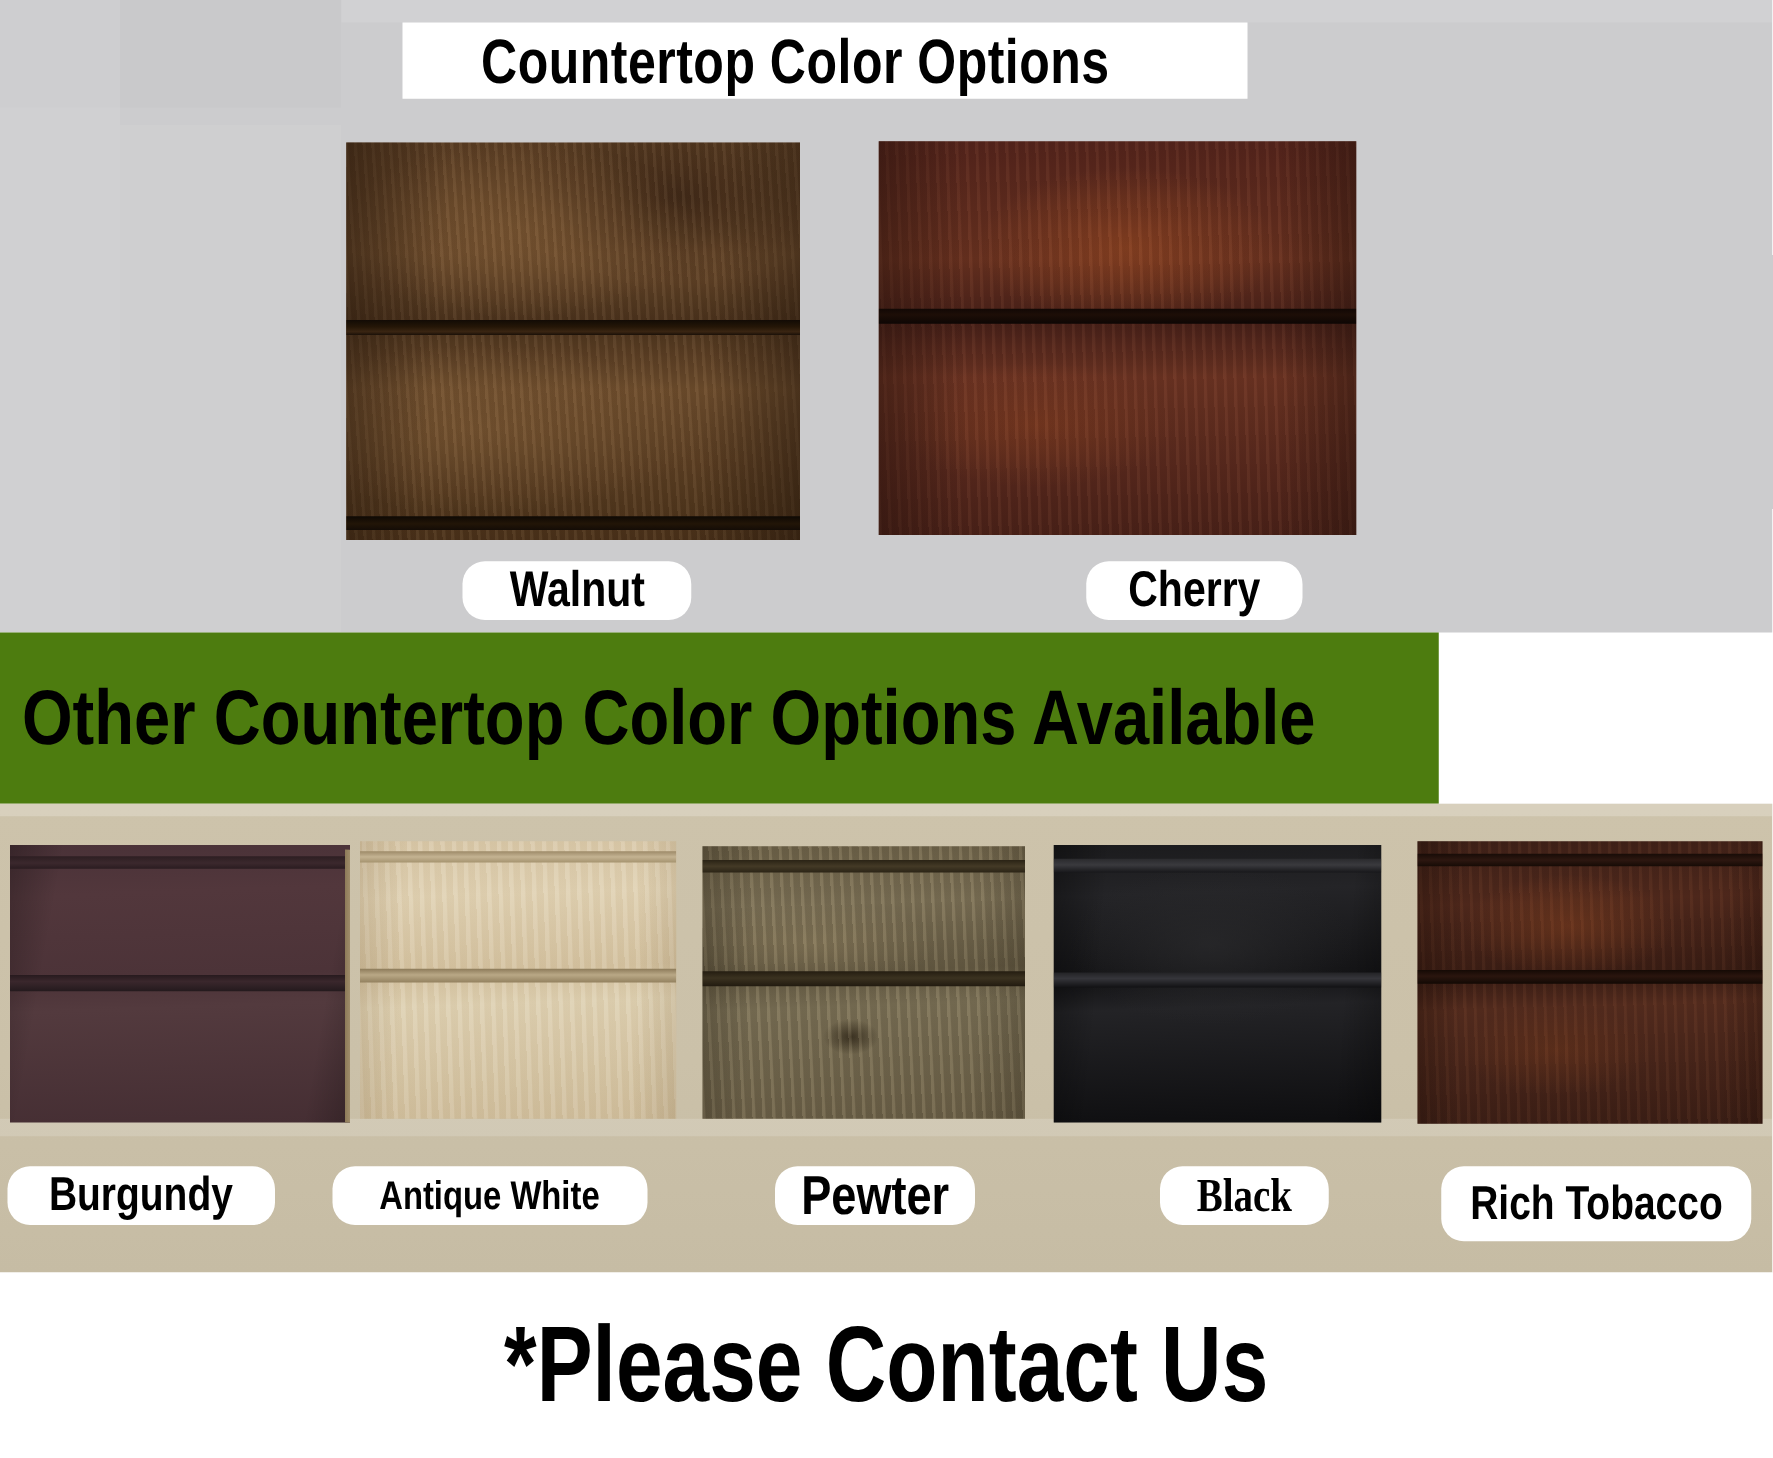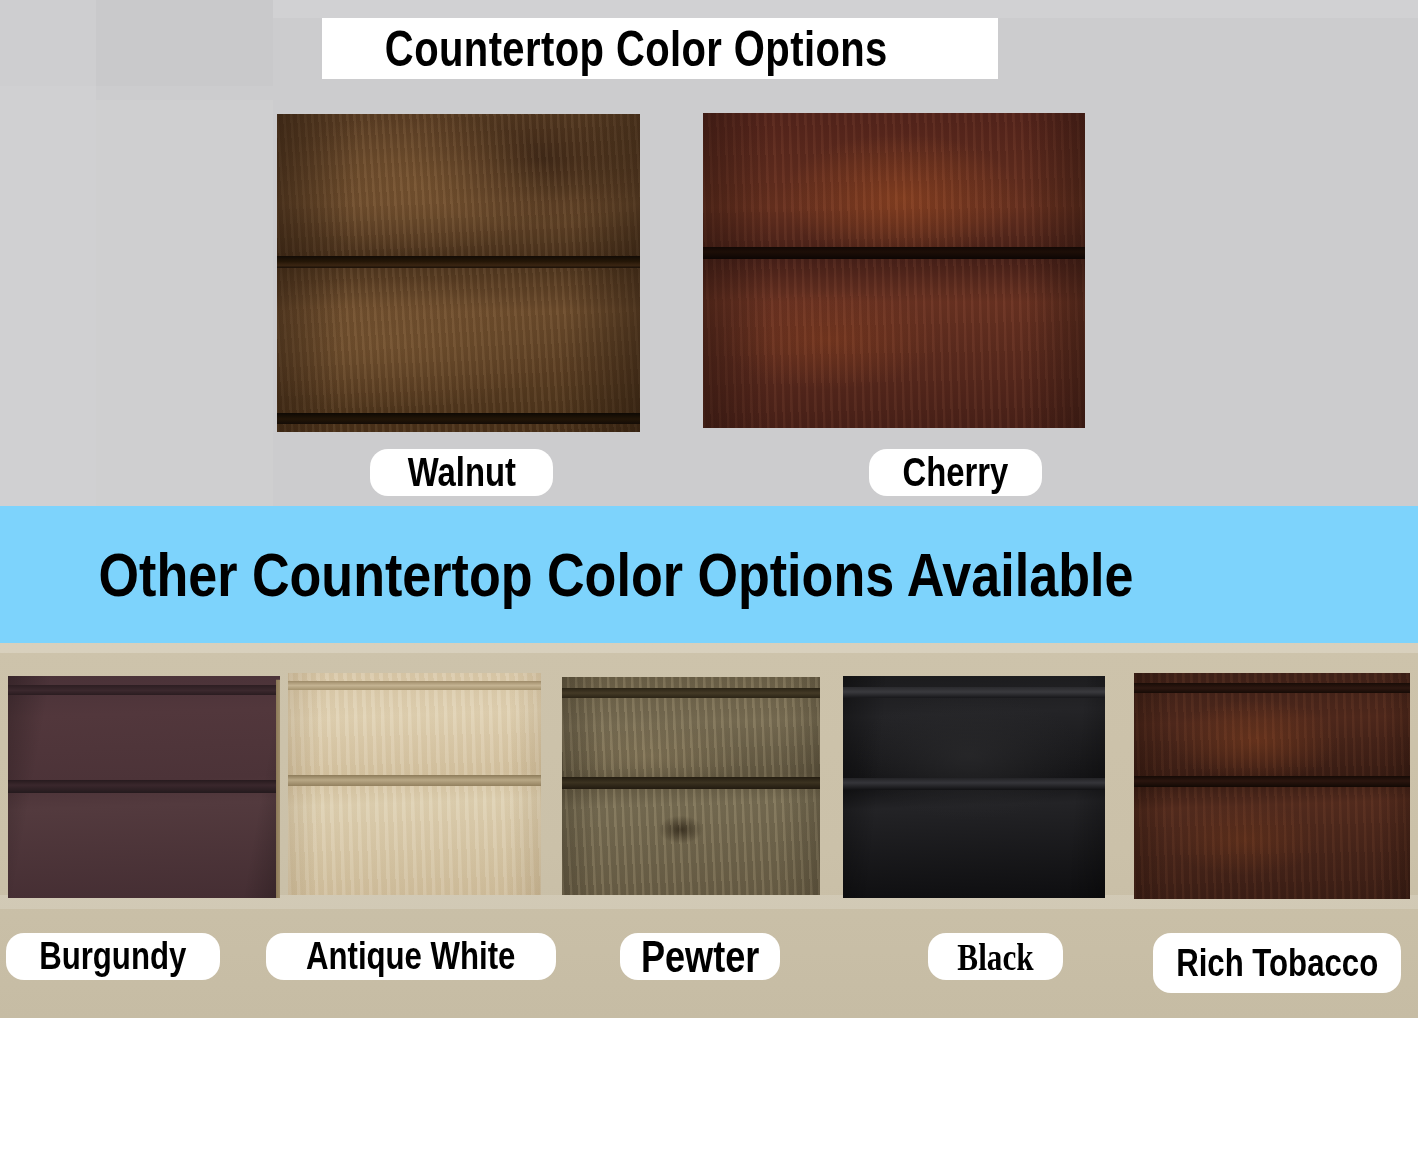--- a/index.html
+++ b/index.html
@@ -122,23 +122,23 @@
     transform-origin: center center;
   }
 
   .lbl-walnut { left: 370px; top: 449px; width: 183px; height: 47px; font-size: 40px; }
   .lbl-cherry { left: 821px; top: 449px; width: 173px; height: 47px; font-size: 40px; margin-left: 48px; }
 
   
   .section-mid {
     position: absolute;
     left: 0; top: 506px;
-    width: 1418px; height: 137px;
-    background: #7dd3fc;
-    display: flex; align-items: center; justify-content: flex-start;
+    width: 1151px; height: 137px;
+    background: #4d7c0f;
+    display: flex; align-items: center; justify-content: flex-end;
   }
   .section-mid .subheading {
     font-family: "Liberation Sans", sans-serif;
     font-weight: 700;
     font-size: 62px;
     line-height: 62px;
     color: #000000;
     white-space: nowrap;
     transform: scaleX(0.84);
     transform-origin: center center;
@@ -229,21 +229,21 @@
         rgba(0,0,0,.05) 3px, rgba(0,0,0,.05) 8px),
       radial-gradient(ellipse 44% 26% at 44% 30%, rgba(130,64,32,.55) 0%, rgba(0,0,0,0) 70%),
       radial-gradient(ellipse 38% 22% at 40% 74%, rgba(118,58,28,.42) 0%, rgba(0,0,0,0) 72%),
       linear-gradient(178deg, #3f2118 0%, #51291c 22%, #3a1d14 47%, #552c1e 58%, #3b1e15 100%);
   }
   .richtobacco .gtop { top: 4.5%; height: 10px; background: linear-gradient(180deg,#180c07 0%,#2d1710 50%,#160b06 100%); }
   .richtobacco .g1  { top: 45.5%; height: 11px; background: linear-gradient(180deg,#150a05 0%,#2a150e 45%,#120904 100%); }
 
   
   .lbl-burgundy      { left: 6px;    top: 933px; width: 214px; height: 47px; font-size: 38px; }
-  .lbl-antiquewhite  { left: 266px;  top: 933px; width: 290px; height: 47px; font-size: 38px; }
+  .lbl-antiquewhite  { left: 266px;  top: 933px; width: 252px; height: 47px; font-size: 32px; }
   .lbl-pewter        { left: 620px;  top: 933px; width: 160px; height: 47px; font-size: 44px; }
   .lbl-black         { left: 928px;  top: 933px; width: 135px; height: 47px; font-size: 38px; font-family: Liberation Serif, serif; }
   .lbl-richtobacco   { left: 1153px; top: 933px; width: 248px; height: 60px; font-size: 38px; }
 
   
   .section-footer {
     position: absolute;
     left: 0; top: 1018px;
     width: 1418px; height: 148px;
     background: #ffffff;
@@ -334,14 +334,17 @@
   </div>
 
   <div class="plank richtobacco">
     <div class="groove gtop"></div>
     <div class="groove g1"></div>
   </div>
   <div class="label-chip lbl-richtobacco">
     <span>Rich Tobacco</span>
   </div>
 
+  <div class="section-footer">
+    <div class="footer-text">*Please Contact Us</div>
+  </div>
 
 </div>
 
 </body></html>

